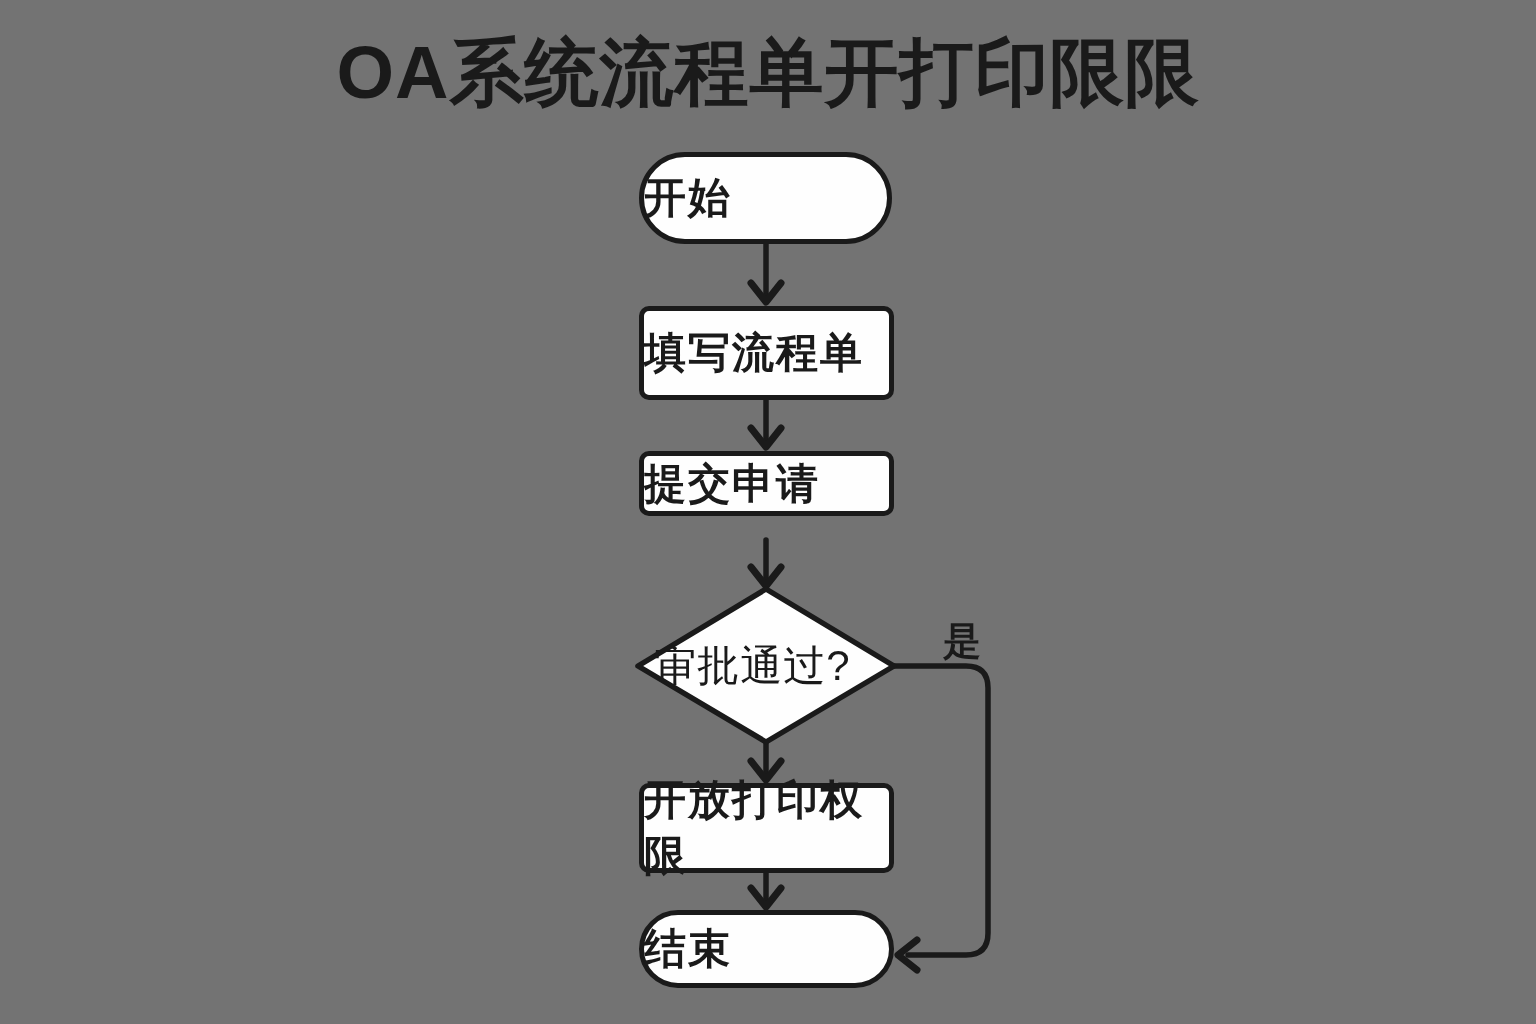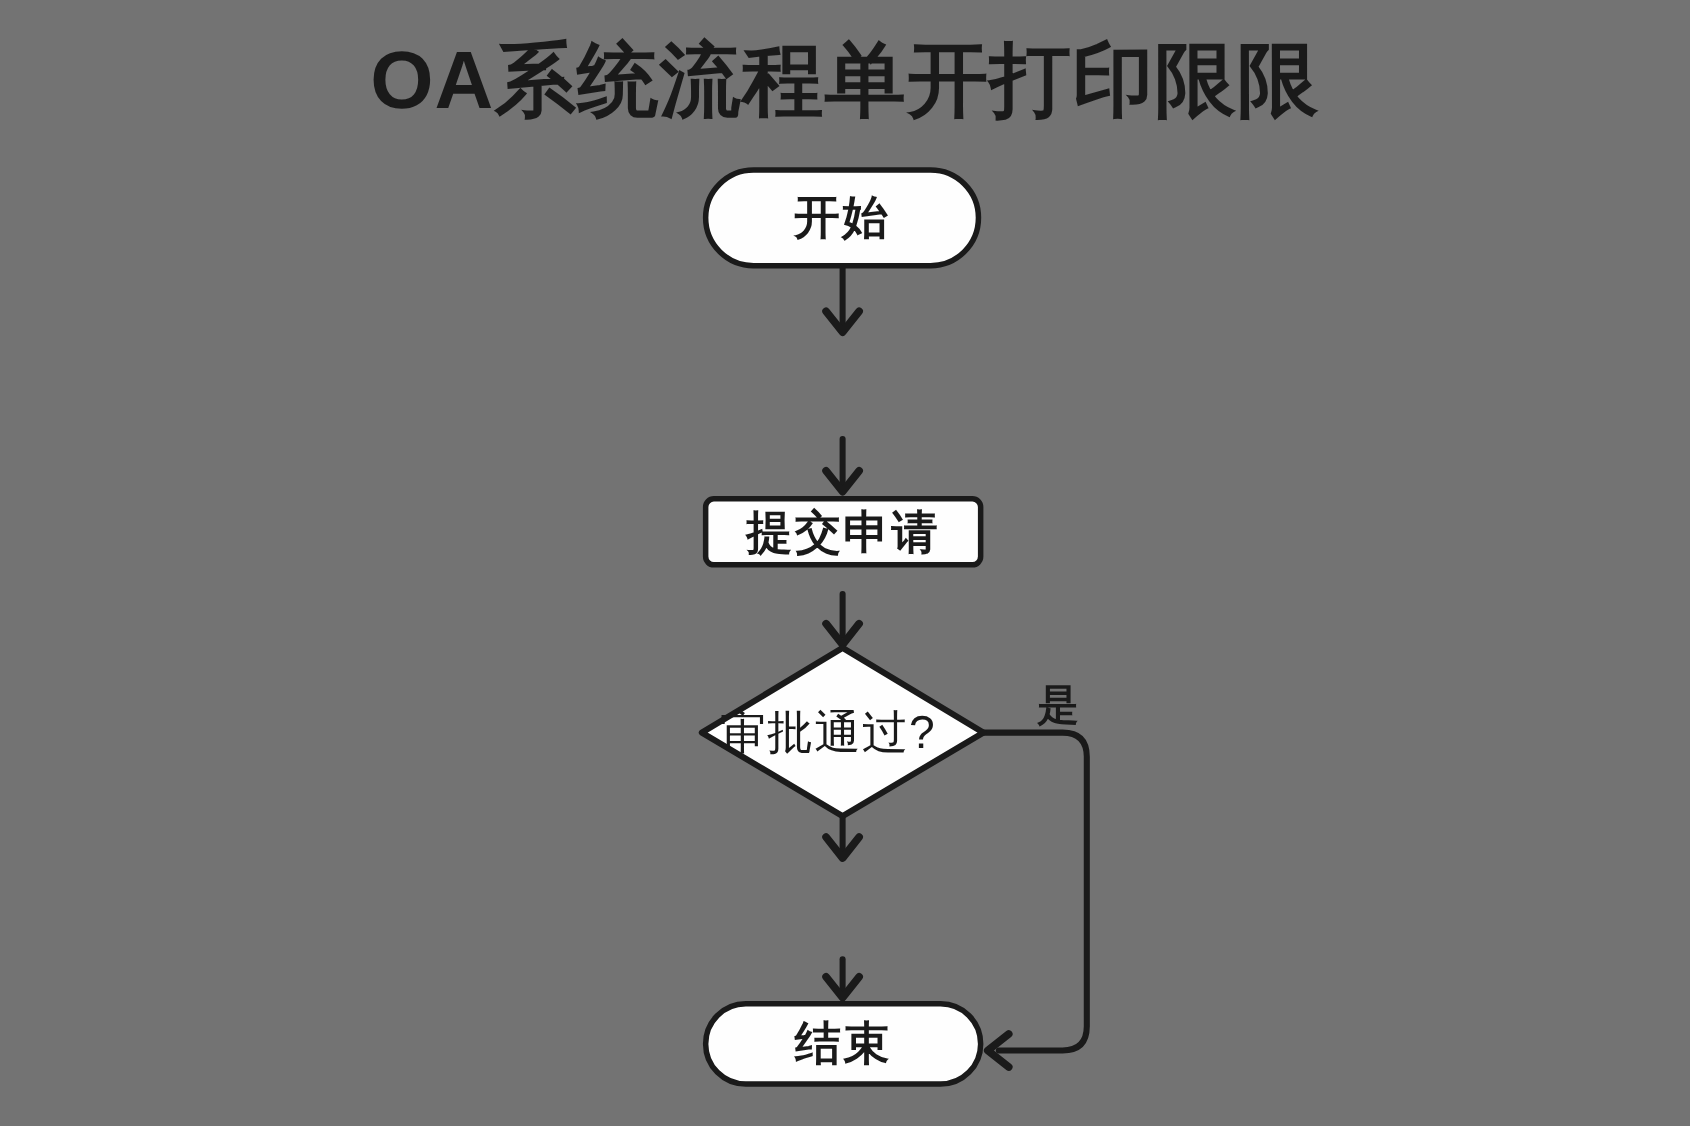--- a/index.html
+++ b/index.html
@@ -36,21 +36,21 @@
     width: 1536px;
     height: 1024px;
   }
   .node {
     position: absolute;
     box-sizing: border-box;
     border: 5px solid #1a1a1a;
     background: #fefefe;
     display: flex;
     align-items: center;
-    justify-content: center;
+    justify-content: flex-start;
     font-size: 42px;
     font-weight: 700;
     letter-spacing: 2px;
     color: #1a1a1a;
   }
   .terminator { border-radius: 48px; }
   .process    { border-radius: 10px; }
   .decision-label {
     position: absolute;
     left: 625px;
@@ -112,29 +112,35 @@
       <polyline stroke-width="7" points="917,940 898,955 917,970"></polyline>
 
       <polygon fill="#fefefe" points="766,589 894,666 766,742 638,666"></polygon>
     </g>
   </svg>
 
   <div class="node terminator node-start">
     <span>开始</span>
   </div>
 
+  <div class="node process node-fill">
+    <span>填写流程单</span>
+  </div>
 
   <div class="node process node-submit">
     <span>提交申请</span>
   </div>
 
   <div class="decision-label">
     <span>审批通过?</span>
   </div>
 
+  <div class="node process node-grant">
+    <span>开放打印权限</span>
+  </div>
 
   <div class="node terminator node-end">
     <span>结束</span>
   </div>
 
   <div class="edge-label">是</div>
 
 </div>
 
 </body></html>

